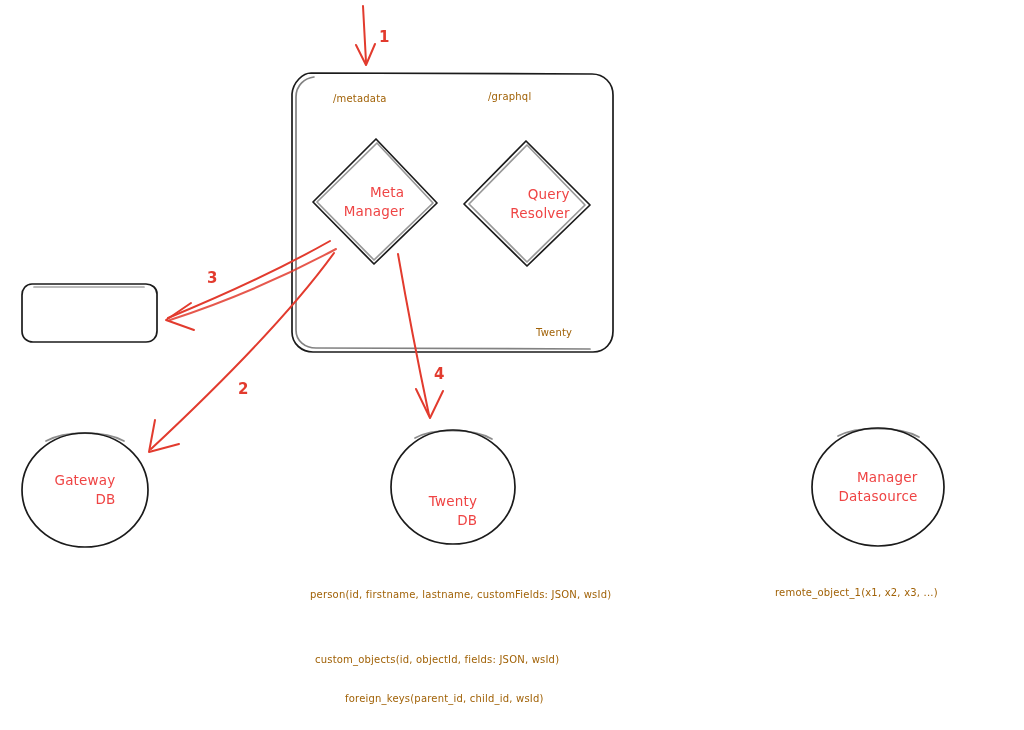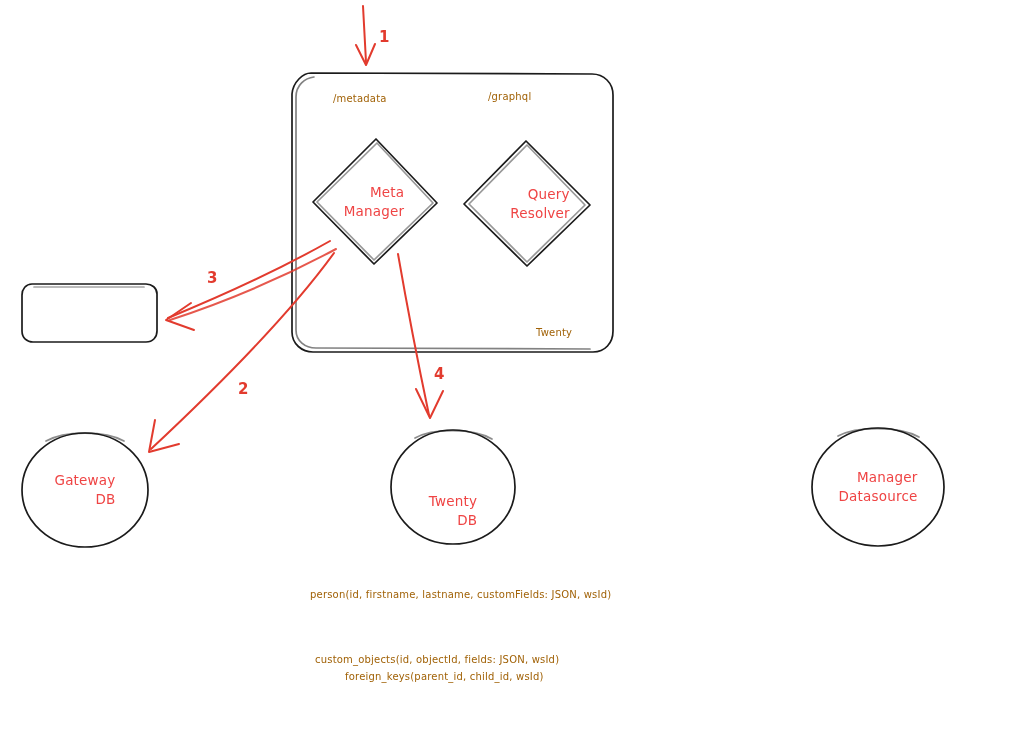--- a/index.html
+++ b/index.html
@@ -112,15 +112,16 @@
   <div class="node-text" style="left:878px; top:487px;">Manager
 Datasource</div>
 
   <div class="lbl red" style="left:379px; top:27px;">1</div>
   <div class="lbl red" style="left:238px; top:379px;">2</div>
   <div class="lbl red" style="left:207px; top:268px;">3</div>
   <div class="lbl red" style="left:434px; top:364px;">4</div>
 
   <div class="lbl" style="left:310px; top:588px;">person(id, firstname, lastname, customFields: JSON, wsId)</div>
   <div class="lbl" style="left:315px; top:626px;margin-top:27px;">custom_objects(id, objectId, fields: JSON, wsId)</div>
-  <div class="lbl" style="left:345px; top:670px;text-align:right;">foreign_keys(parent_id, child_id, wsId)</div>
+  <div class="lbl" style="left:775px; top:586px;">remote_object_1(x1, x2, x3, ...)</div>
+  <div class="lbl" style="left:345px; top:692px;text-align:right;">foreign_keys(parent_id, child_id, wsId)</div>
 
 </div>
 
 </body></html>

